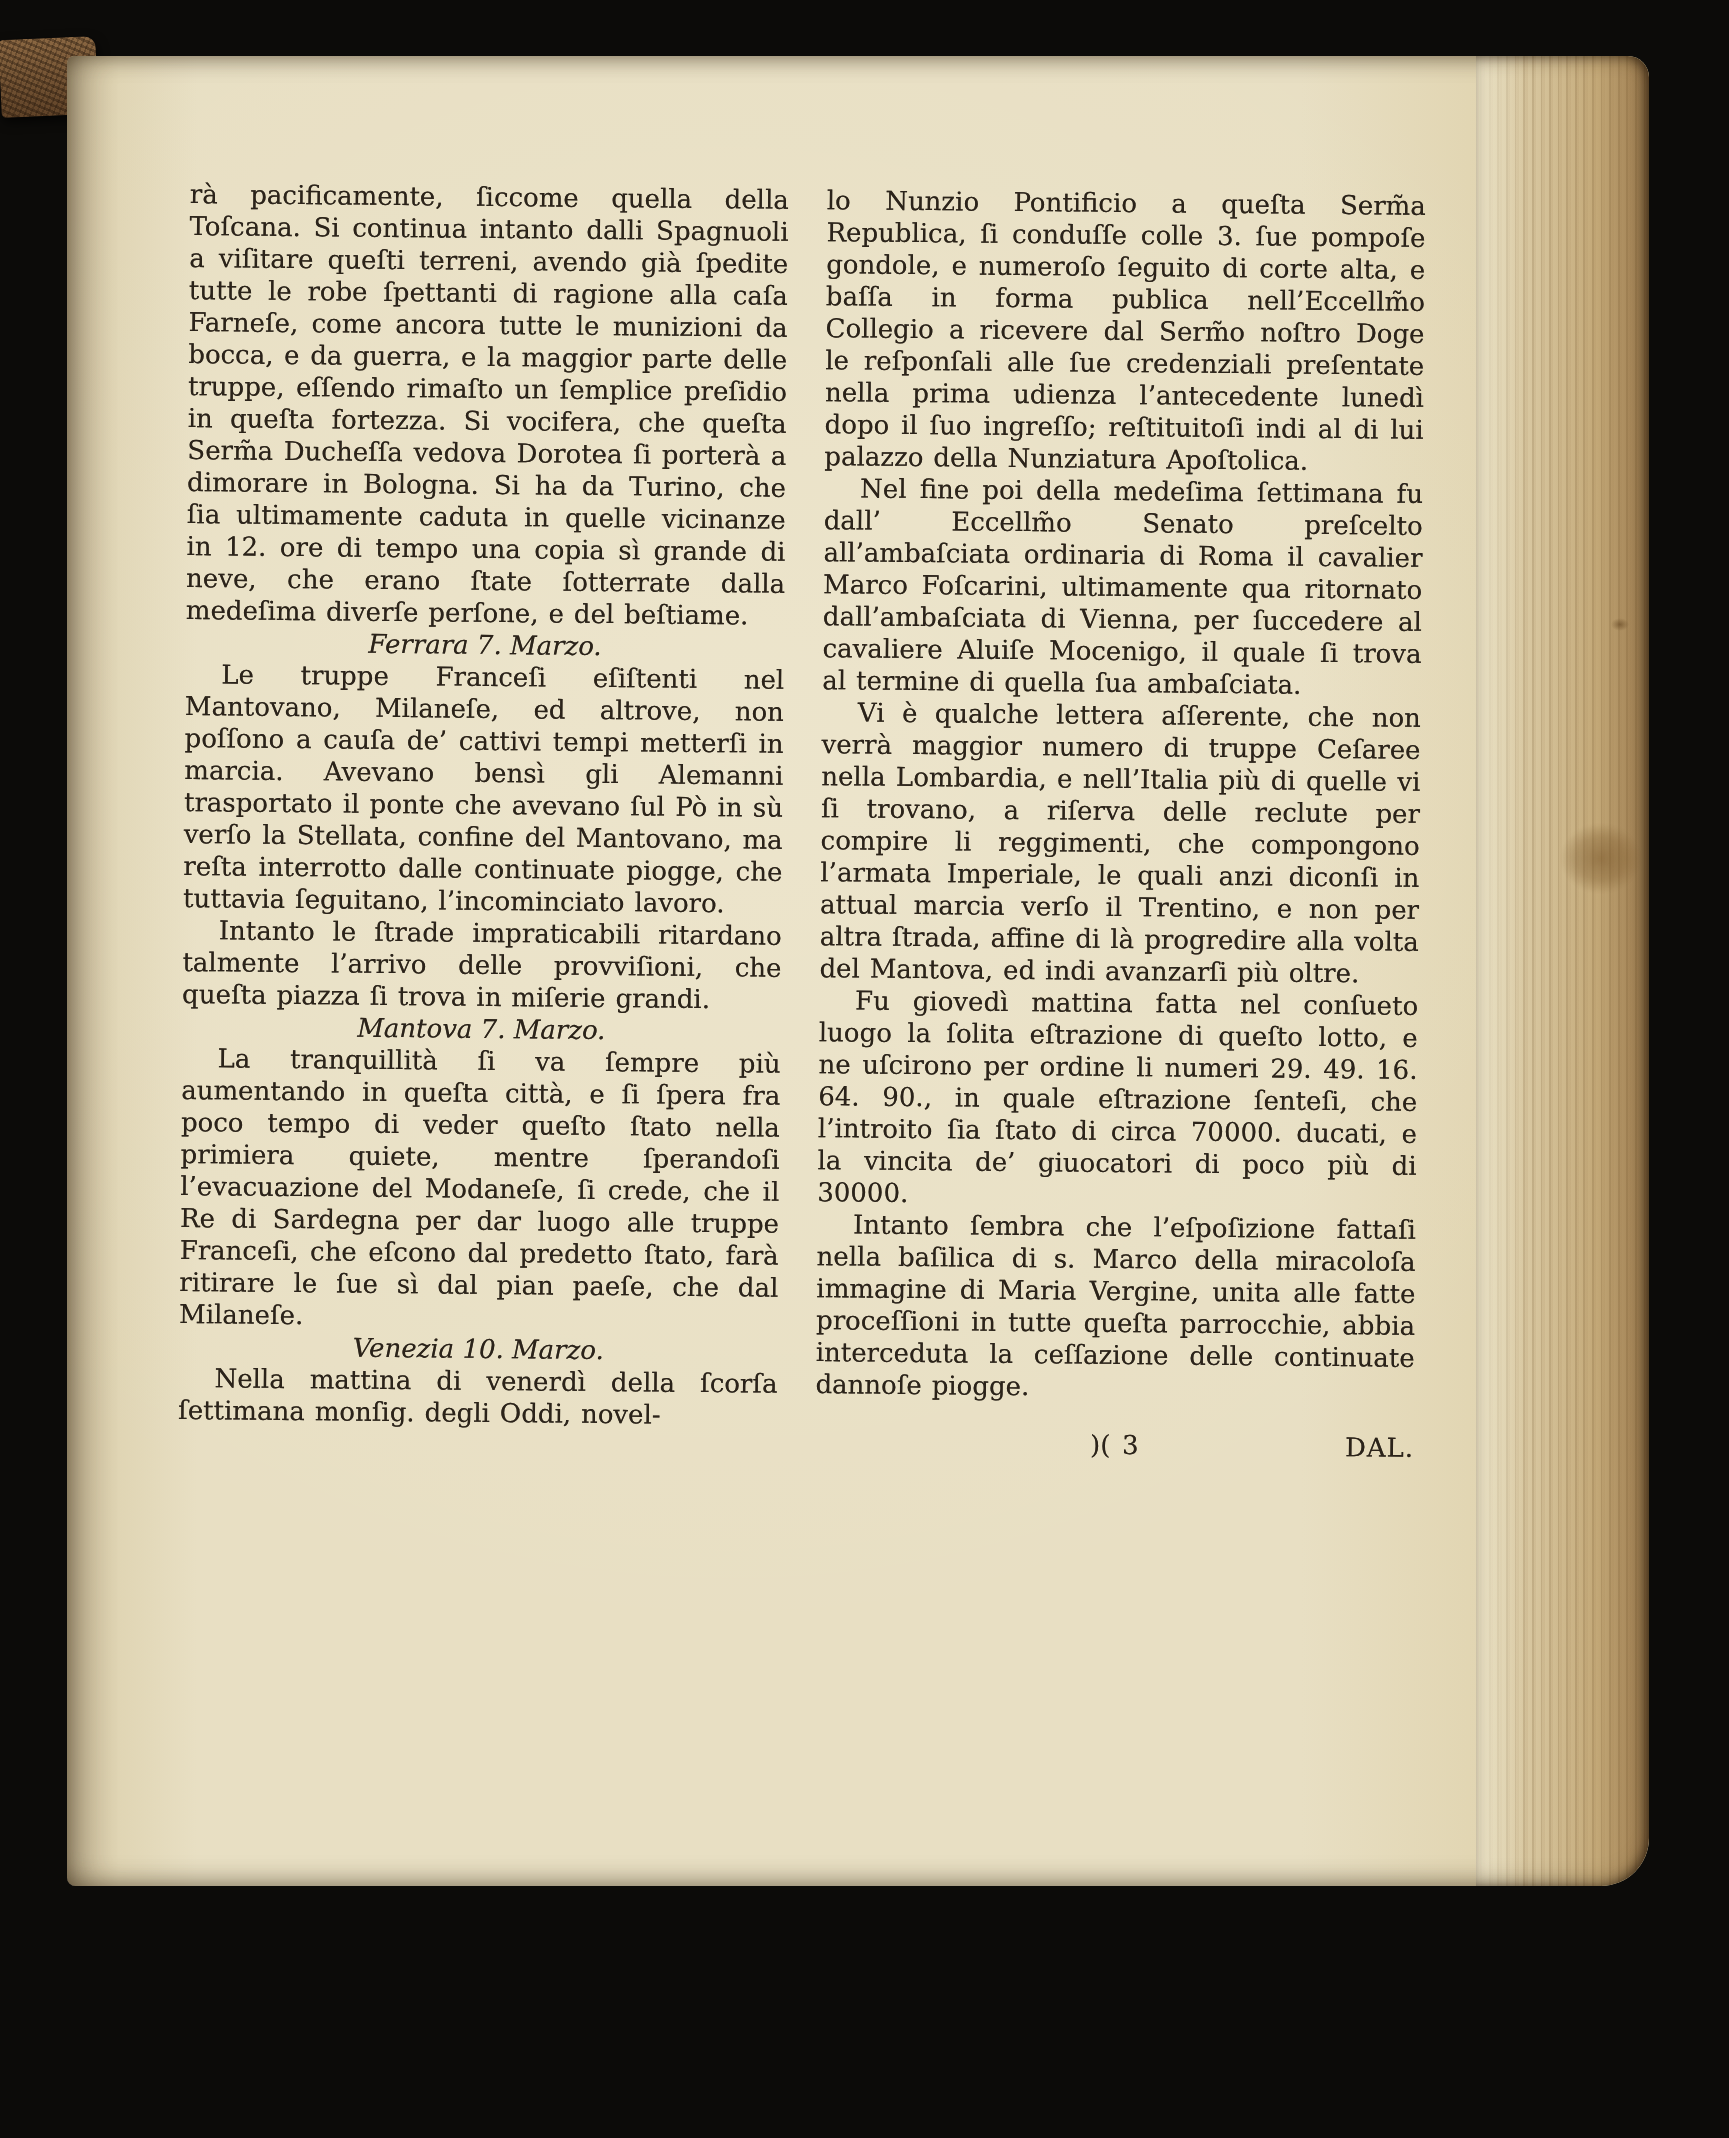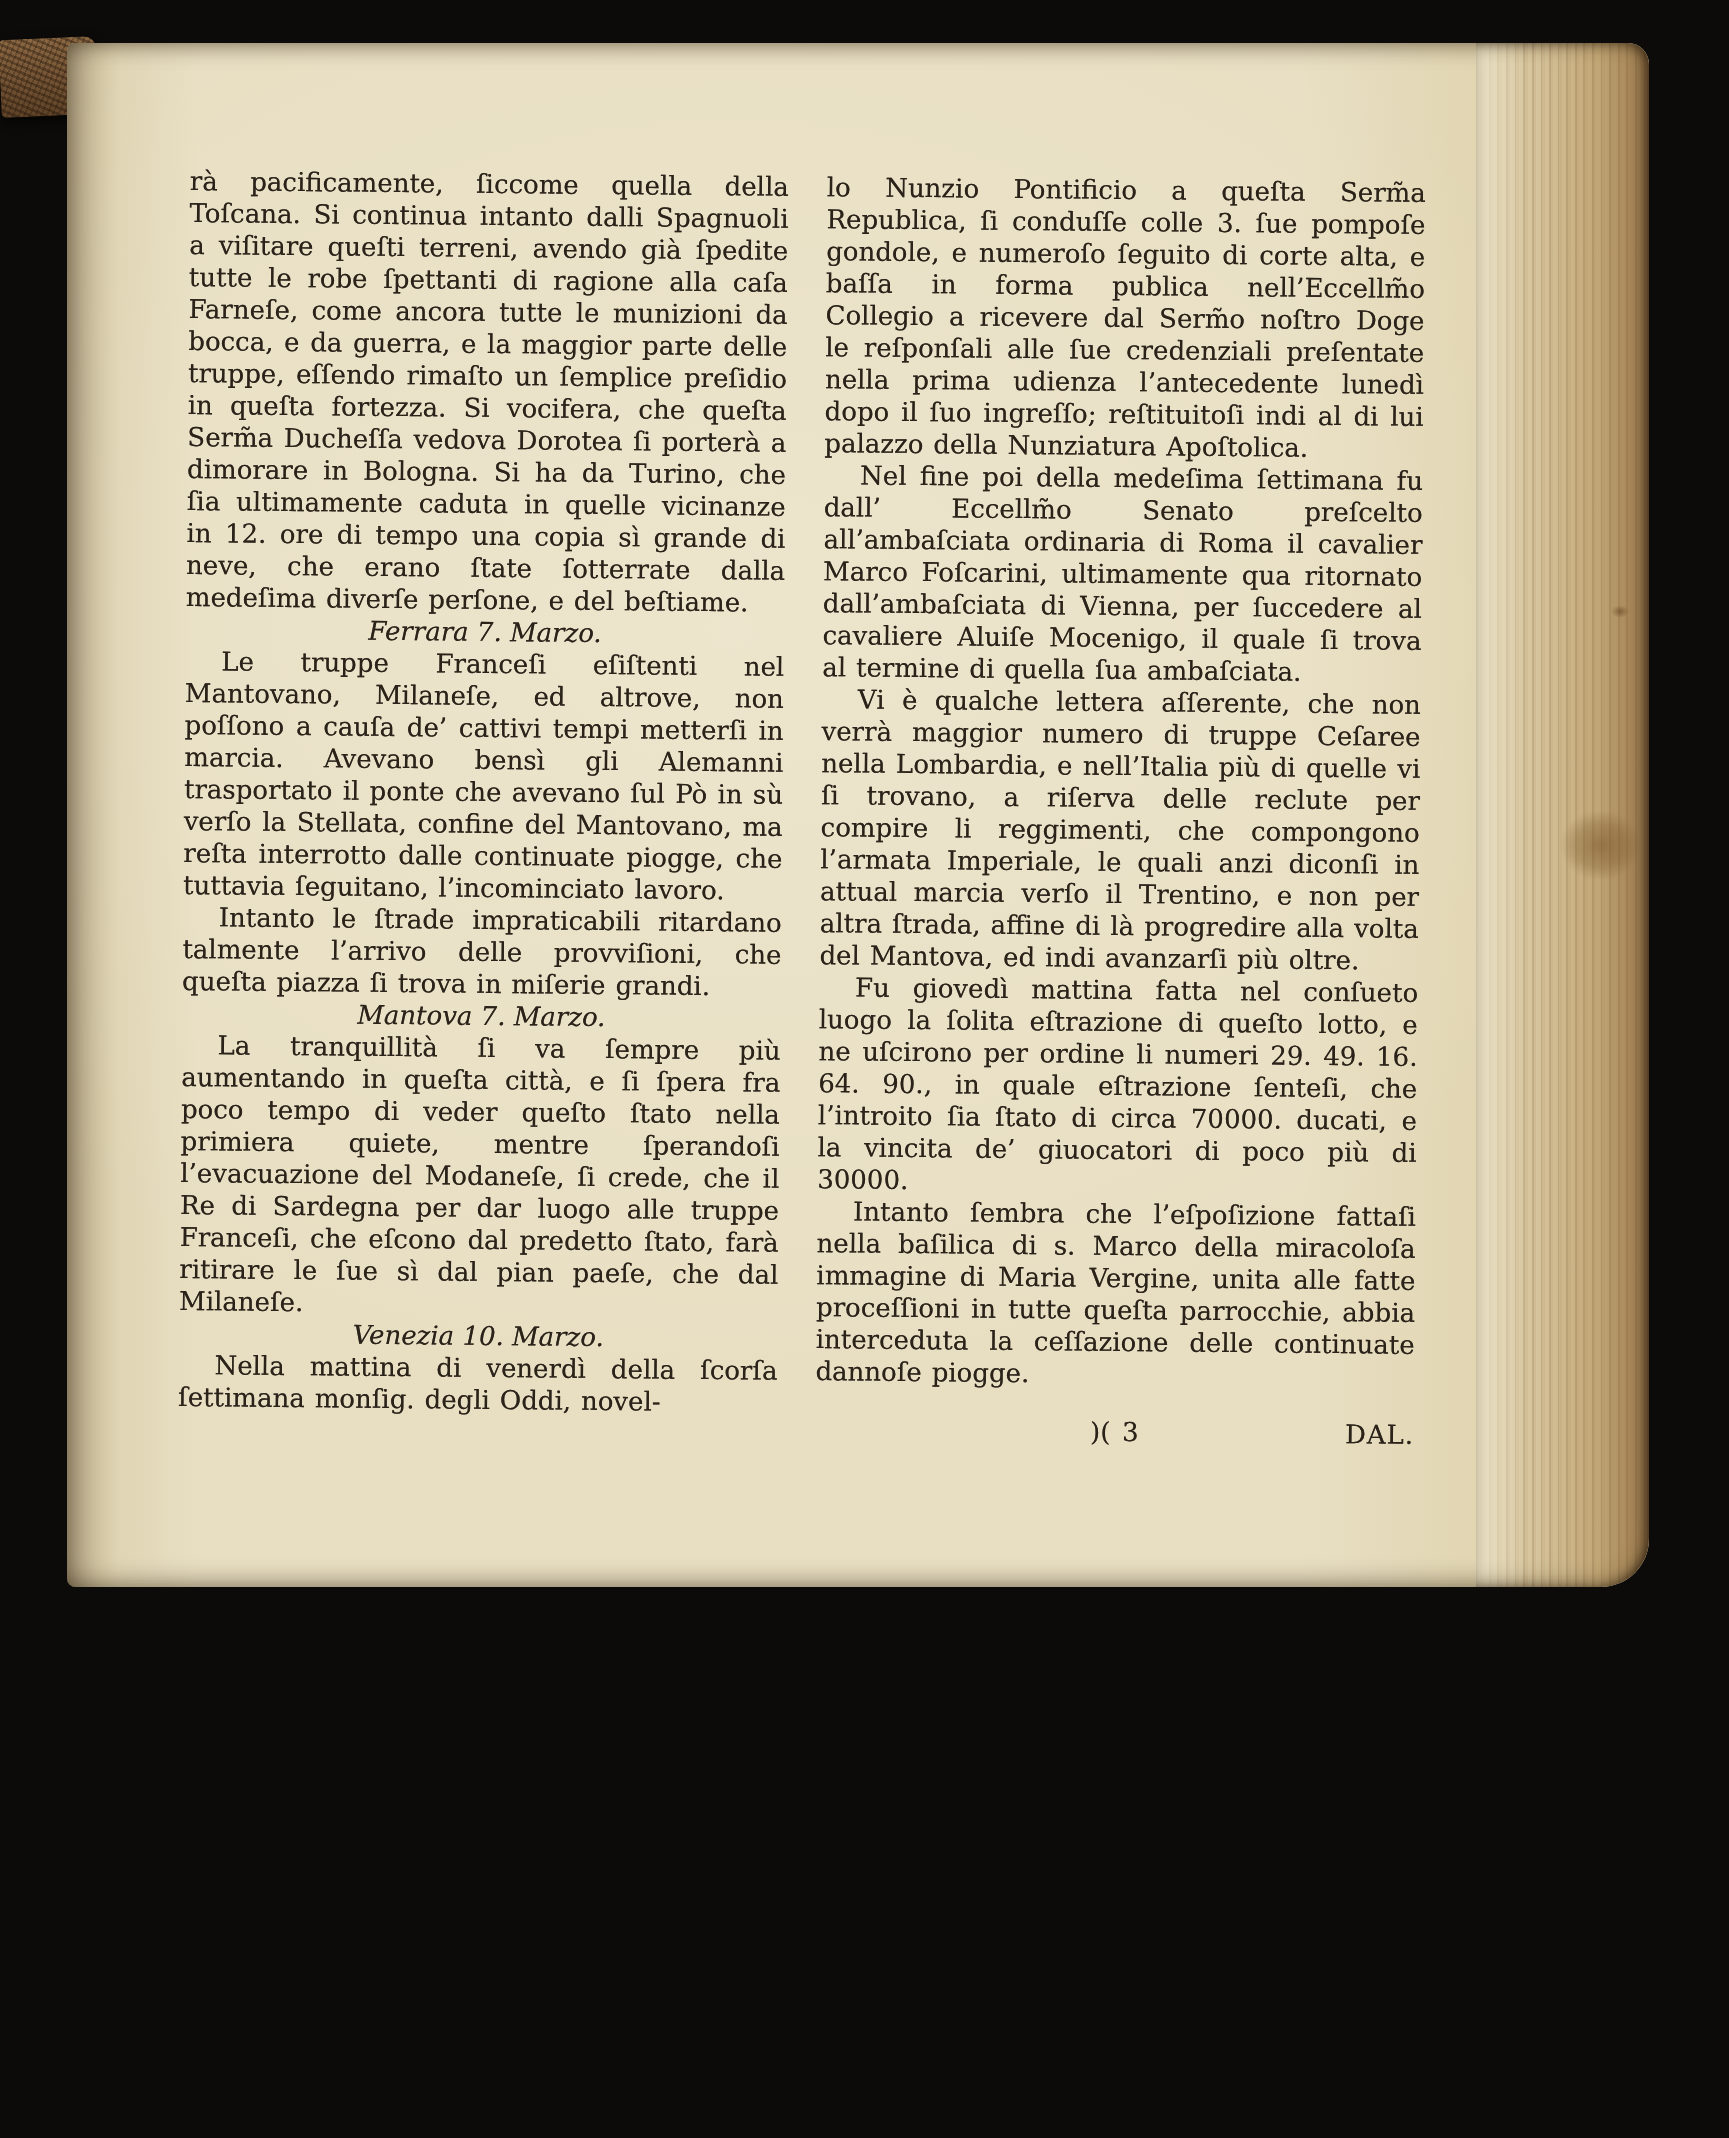--- a/index.html
+++ b/index.html
@@ -23,22 +23,22 @@
     background:
       repeating-linear-gradient(25deg, rgba(28,16,6,0.35) 0 2.6px, rgba(0,0,0,0) 2.6px 6px),
       repeating-linear-gradient(115deg, rgba(28,16,6,0.25) 0 1.7px, rgba(0,0,0,0) 1.7px 5.2px),
       linear-gradient(180deg, #8a6742, #5f4227);
     box-shadow: 1.7px 4.3px 10.4px rgba(0,0,0,0.7);
   }
 
   
   .page {
     position: absolute;
-    left: 67px; top: 43px;
-    width: 1582px; height: 1544px;
+    left: 67px; top: 56px;
+    width: 1582px; height: 1830px;
     border-radius: 7px 21px 48px 8.6px;
     overflow: hidden;
     background:
       radial-gradient(90% 70% at 42% 38%, rgba(255,252,240,0.20), rgba(255,252,240,0) 70%),
       linear-gradient(90deg, #c9ba97 0px, #e0d5b4 52px, var(--paper, #e8dfc3) 130px,
                       var(--paper, #e8dfc3) 78%, #e0d3ae 92%, #d8c79e 100%);
     box-shadow:
       inset 0 14px 22.5px -14px rgba(56,40,18,0.60),
       inset 0 -15.6px 26px -15.6px rgba(56,40,18,0.55),
       inset 22.5px 0 38px -19px rgba(40,28,12,0.55);

